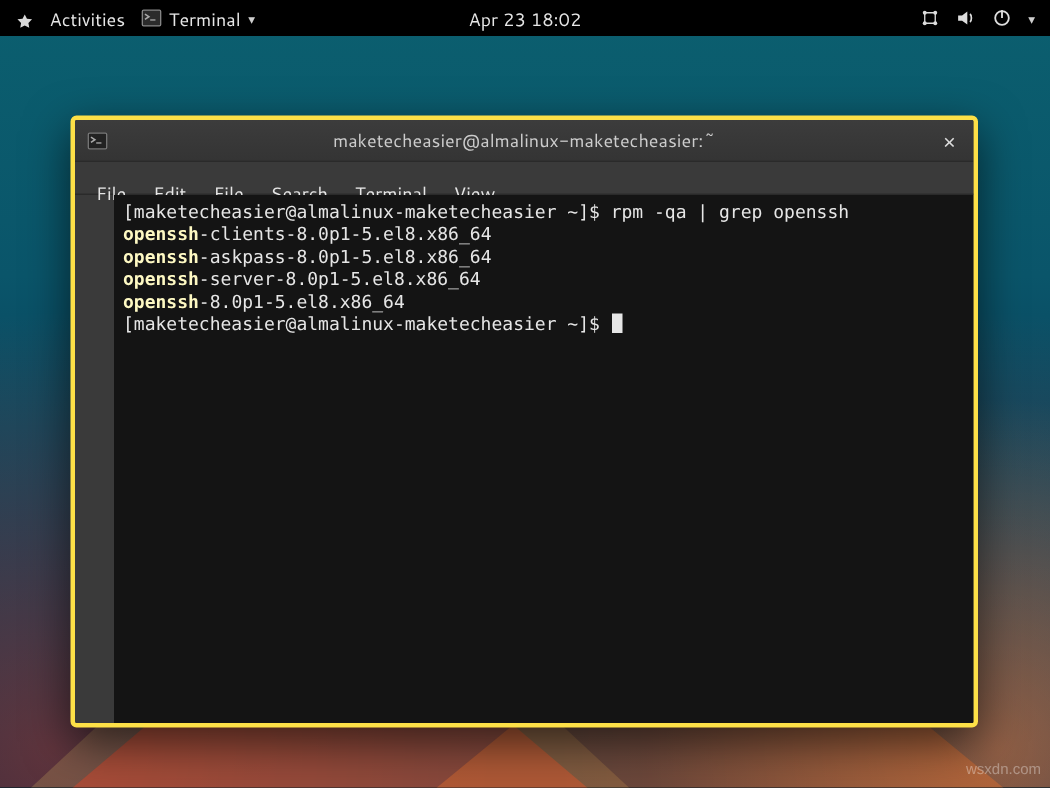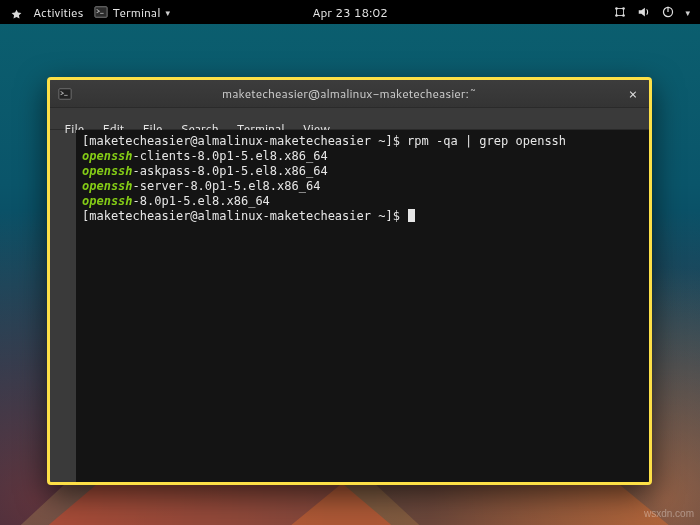--- a/index.html
+++ b/index.html
@@ -107,21 +107,21 @@
       color: #e6e6e6;
       font-family: "DejaVu Sans Mono", "Menlo", monospace;
       font-size: 12px;
       line-height: 15px;
       padding: 4px 6px 6px 6px;
       white-space: pre;
       overflow: hidden;
       margin-left: 26px;
     }
     .tline { display: block; }
-    .hl { color: #84cc16; font-weight: bold; font-style: italic; }
+    .hl { color: #fef9c3; font-weight: bold; }
     .cursor {
       display: inline-block;
       width: 7px; height: 13px;
       background: #e6e6e6;
       vertical-align: -2px;
       margin-left: 1px;
     }
   </style>
 </head>
 <body>

